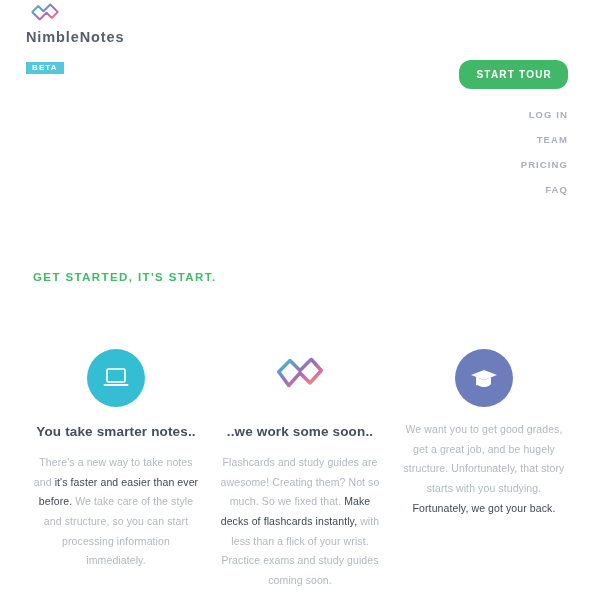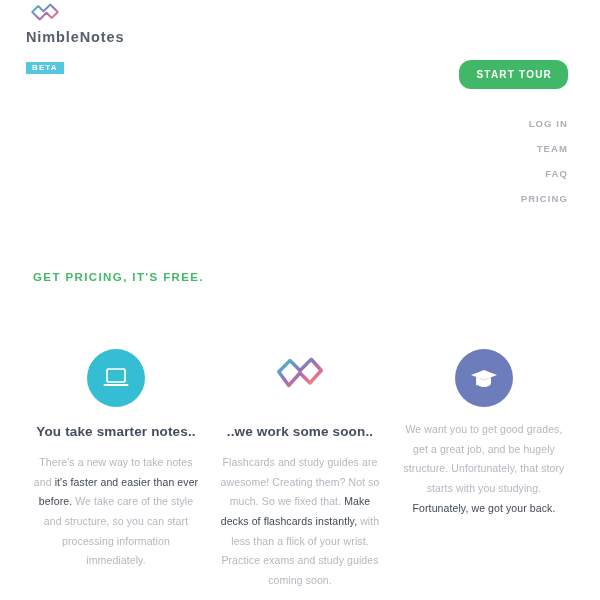--- a/index.html
+++ b/index.html
@@ -72,21 +72,21 @@
     font-weight: 700;
     letter-spacing: 1.2px;
     padding: 9px 16px 9px 17px;
     border: none;
     border-radius: 12px;
     cursor: pointer;
     font-family: "Liberation Sans", sans-serif;
   }
 
   .nav-links {
-    margin-top: 24px;
+    margin-top: 15px;
     list-style: none;
   }
 
   .nav-links li {
     margin-bottom: 7px;
   }
 
   .nav-link {
     color: #a9b0b9;
     font-size: 9.5px;
@@ -199,29 +199,29 @@
   <div class="topnav">
     <button class="start-tour">START TOUR</button>
     <ul class="nav-links">
       <li>
         <a class="nav-link" href="#">LOG IN</a>
       </li>
       <li>
         <a class="nav-link" href="#">TEAM</a>
       </li>
       <li>
+        <a class="nav-link" href="#">PRICING</a>
+      </li>
+      <li>
         <a class="nav-link" href="#">FAQ</a>
-      </li>
-      <li>
-        <a class="nav-link" href="#">PRICING</a>
       </li>
     </ul>
   </div>
 
-  <div class="get-started">GET PRICING, IT'S FREE.</div>
+  <div class="get-started">GET STARTED, IT'S START.</div>
 
   <div class="features">
 
     <div class="feature">
       <div class="feature-icon-wrap">
         <div class="icon-circle teal">
           <svg width="30" height="26" viewBox="0 0 30 26">
             <rect x="6" y="4" width="18" height="13" rx="1.2" fill="none" stroke="#ffffff" stroke-width="1.7"></rect>
             <rect x="2.5" y="19" width="25" height="1.9" rx="0.9" fill="#ffffff"></rect>
           </svg>

